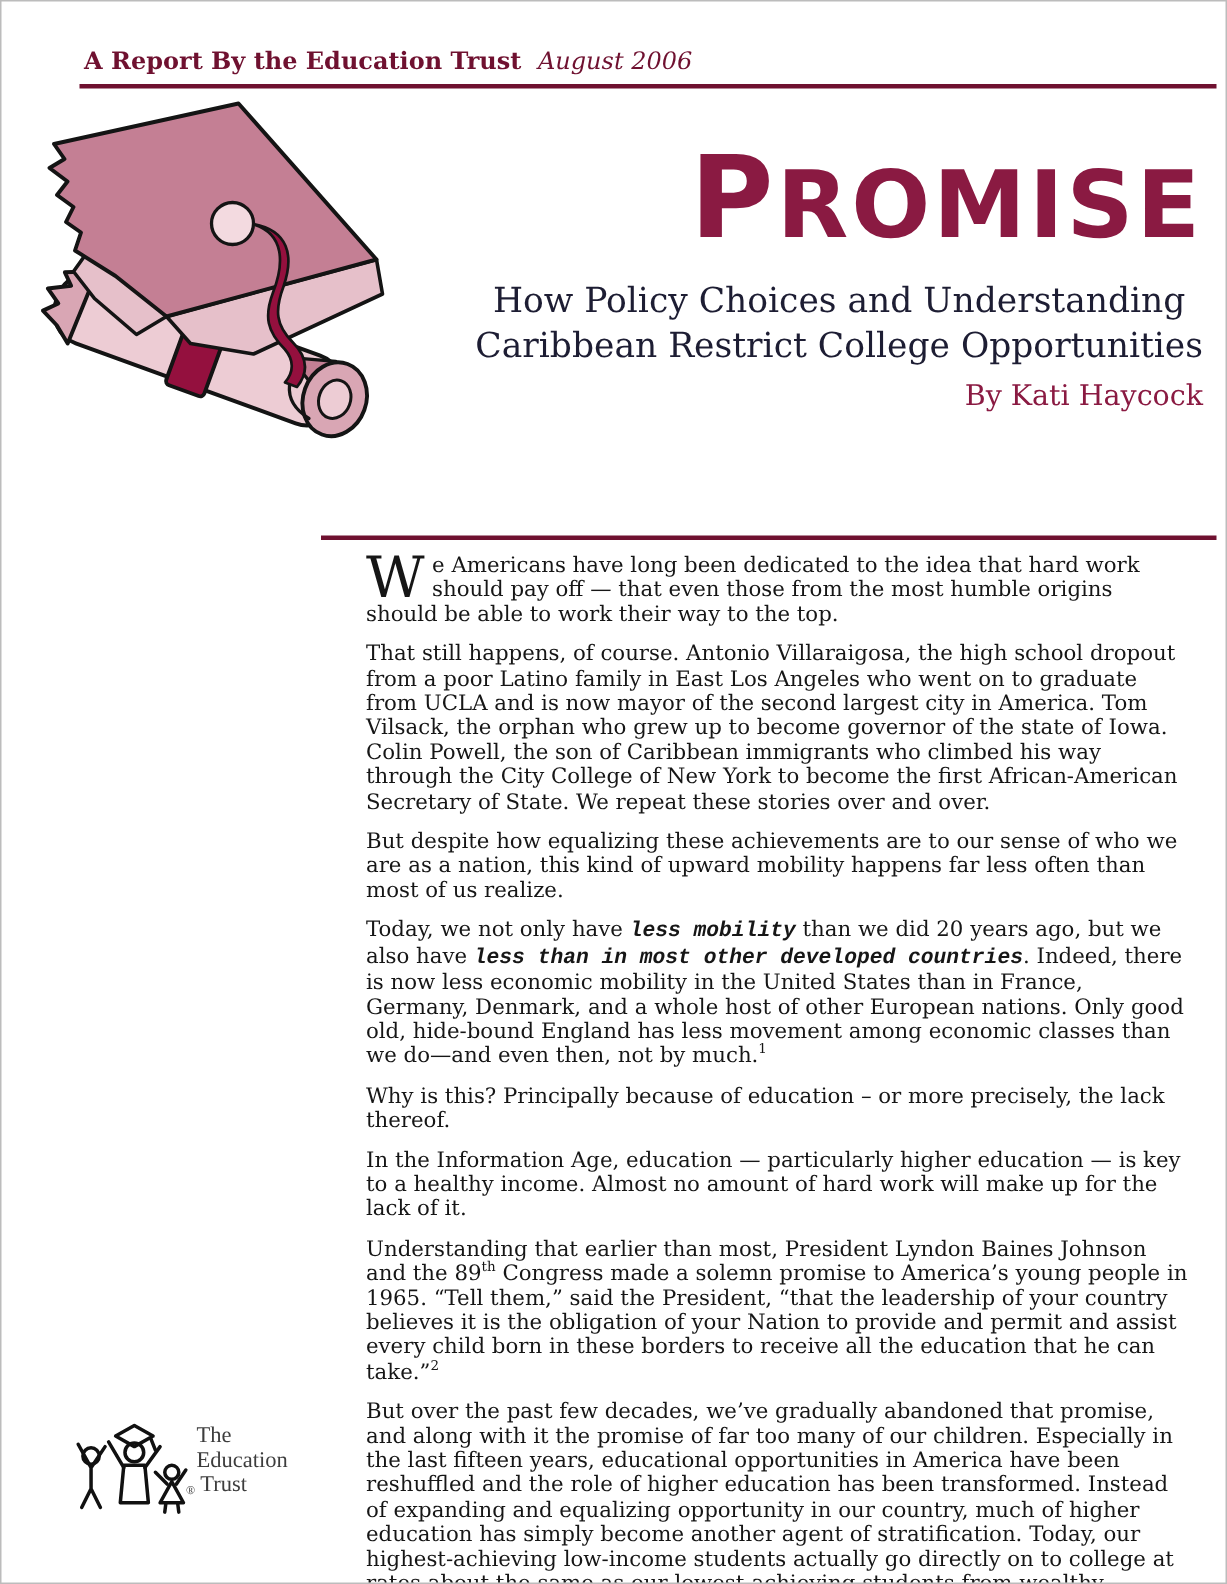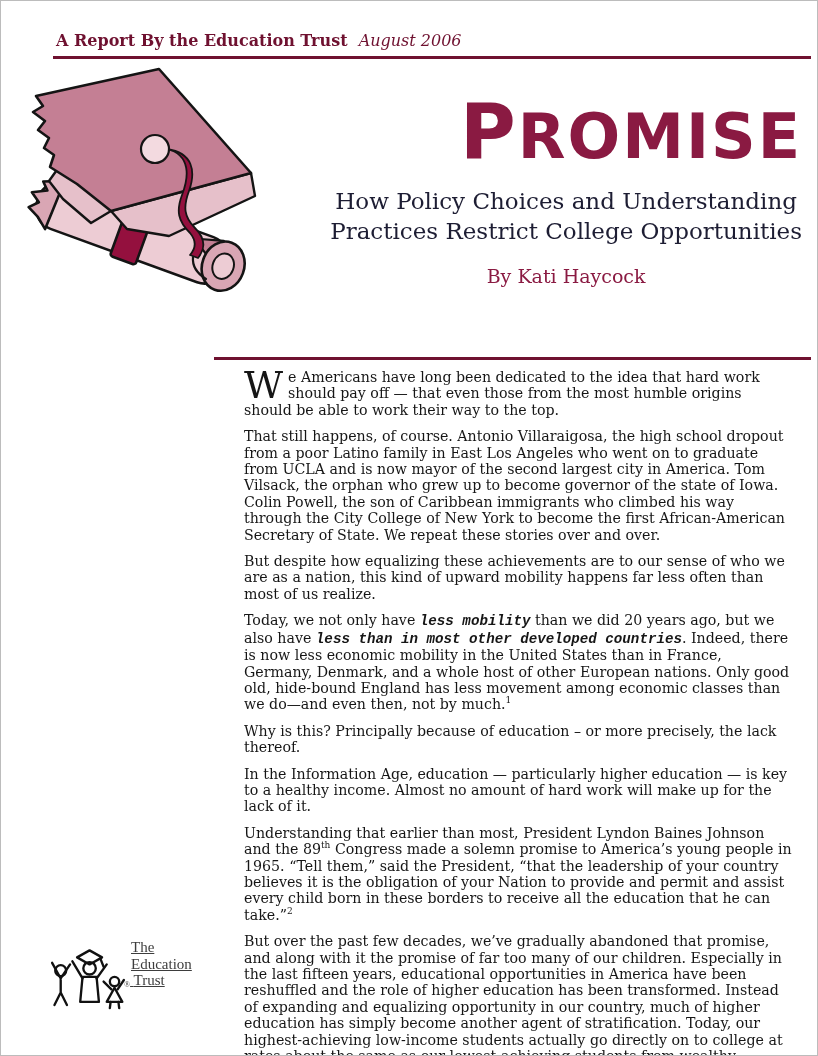--- a/index.html
+++ b/index.html
@@ -51,24 +51,24 @@
   .title-line::first-letter{font-size:76px;}
   .title-line1{color:var(--maroon);}
   .title-line2{color:var(--pink);}
   .subtitle{
     margin-top:16px;
     font-size:23px;line-height:30px;
     color:var(--subtitle-ink);
     text-align:center;
   }
   .byline{
-    margin-top:19px;
+    margin-top:7px;
     font-size:19px;
     color:var(--maroon);
-    text-align:center;
+    text-align:right;
   }
   
   .body-rule{
     position:absolute;left:213px;right:6px;top:356px;height:3px;
     background:var(--rule);
   }
   .body-text{
     position:absolute;left:243px;top:368px;width:548px;
   }
   .body-text p{
@@ -83,24 +83,24 @@
   }
   .em{font-style:italic;font-weight:bold;font-family:Liberation Mono, monospace;}
   .body-text sup{font-size:9px;line-height:0;}
   
   .footer-logo{
     position:absolute;left:48px;top:938px;
     display:flex;align-items:flex-start;gap:4px;
   }
   .logo-figures{width:78px;height:82px;}
   .logo-text{
+    margin-top:10px;
     font-family:"Liberation Serif",serif;
     font-size:15px;line-height:16.5px;
     color:var(--logo-ink);
-    text-decoration:underline;
   }
   .logo-text .reg{font-size:8px;vertical-align:-2px;margin-left:-7px;}
 </style>
 </head>
 <body>
 
 <div class="page">
 
   <div class="header-credit">
     <span class="credit-prefix">A Report By the Education Trust</span>
@@ -128,21 +128,21 @@
     <path d="M160,90 C184,96 182,118 175,136 C169,152 171,162 183,174 C189,181 189,189 183,196 L191,199 C199,189 198,179 188,169 C177,158 176,148 182,132 C189,112 186,94 160,90 Z" fill="#94103e" stroke="#141414" stroke-width="1.8" stroke-linejoin="round"></path>
     <path d="M186,198 C185,208 191,215 199,220" fill="none" stroke="#141414" stroke-width="2.2" stroke-linecap="round"></path>
 
     <circle cx="148" cy="90" r="14" fill="#f3dae0" stroke="#141414" stroke-width="2.2"></circle>
   </svg>
 
   <div class="title-block">
     <div class="title-line title-line1">PROMISE</div>
     <div class="subtitle">
       <div>How Policy Choices and Understanding</div>
-      <div>Practices Restrict College Opportunities</div>
+      <div>Caribbean Restrict College Opportunities</div>
     </div>
     <div class="byline">By Kati Haycock</div>
   </div>
 
   <div class="body-rule"></div>
   <main class="body-text">
       <p><span class="dropcap">W</span><span>e Americans have long been dedicated to the idea that hard work should pay off — that even those from the most humble origins should be able to work their way to the top.</span></p>
       <p><span>That still happens, of course. Antonio Villaraigosa, the high school dropout from a poor Latino family in East Los Angeles who went on to graduate from UCLA and is now mayor of the second largest city in America. Tom Vilsack, the orphan who grew up to become governor of the state of Iowa. Colin Powell, the son of Caribbean immigrants who climbed his way through the City College of New York to become the first African-American Secretary of State. We repeat these stories over and over.</span></p>
       <p><span>But despite how equalizing these achievements are to our sense of who we are as a nation, this kind of upward mobility happens far less often than most of us realize.</span></p>
       <p><span>Today, we not only have </span><span class="em">less mobility</span><span> than we did 20 years ago, but we also have </span><span class="em">less than in most other developed countries</span><span>. Indeed, there is now less economic mobility in the United States than in France, Germany, Denmark, and a whole host of other European nations. Only good old, hide-bound England has less movement among economic classes than we do—and even then, not by much.</span><sup>1</sup></p>

